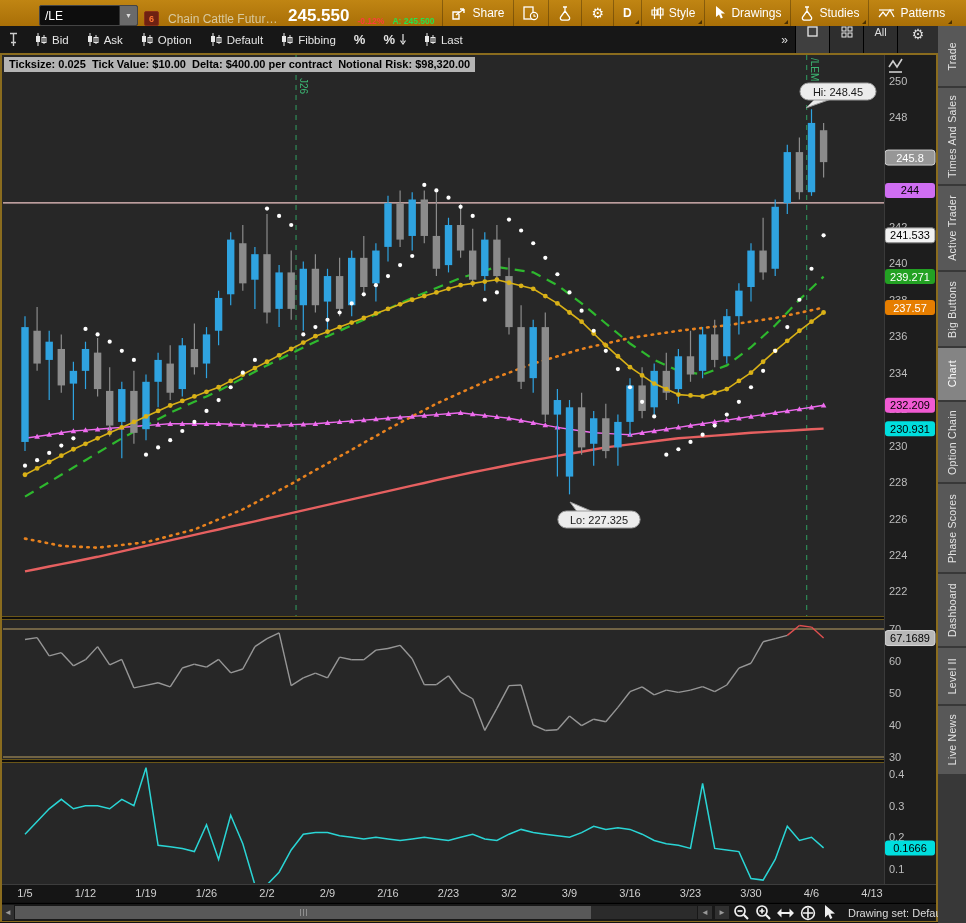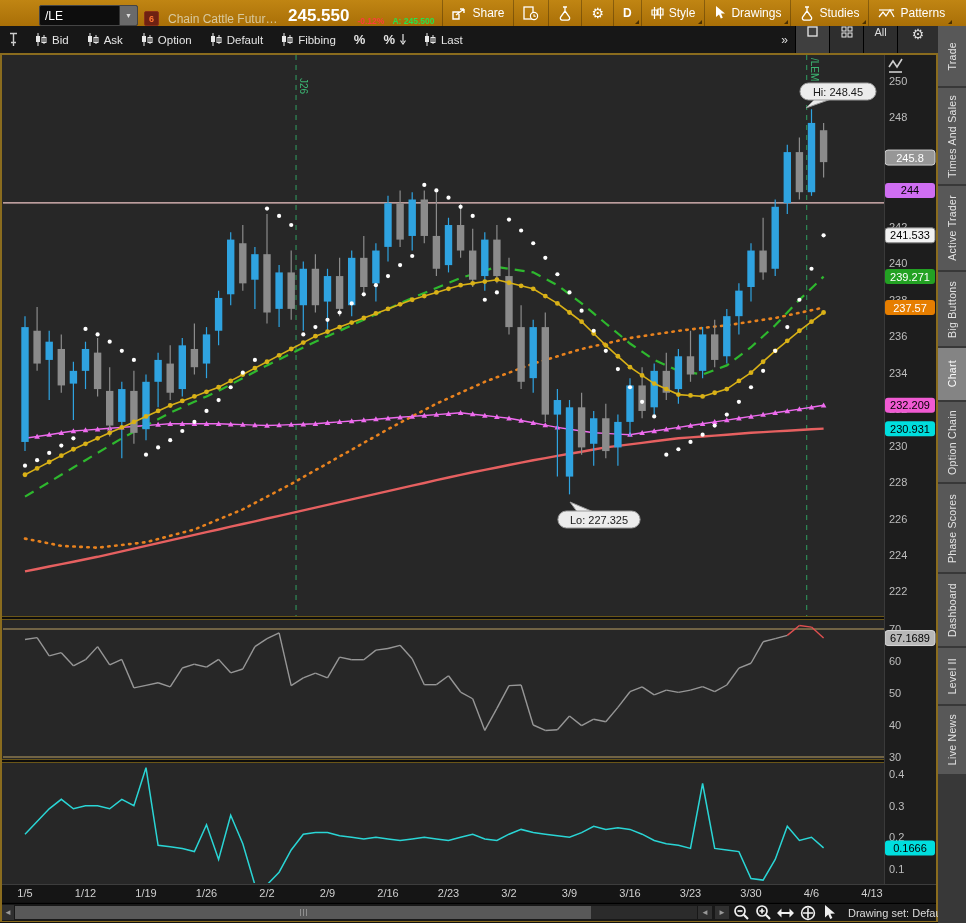--- a/index.html
+++ b/index.html
@@ -597,20 +597,21 @@
       <line x1="2" y1="616.5" x2="884" y2="616.5" stroke="#6a5618" stroke-width="1"></line>
       <line x1="2" y1="619.5" x2="884" y2="619.5" stroke="#6a5618" stroke-width="1"></line>
       <rect x="2" y="759" width="882" height="4" fill="#0d0d0d"></rect>
       <line x1="2" y1="759.5" x2="884" y2="759.5" stroke="#6a5618" stroke-width="1"></line>
       <line x1="2" y1="762.5" x2="884" y2="762.5" stroke="#6a5618" stroke-width="1"></line>
       <line x1="2" y1="884.5" x2="936" y2="884.5" stroke="#3d3d3d" stroke-width="1"></line>
       <line x1="884.5" y1="55" x2="884.5" y2="884" stroke="#3a3a3a" stroke-width="1"></line>
       <rect x="1" y="54" width="936" height="867" fill="none" stroke="#8a6c1e" stroke-width="2"></rect>
     </svg>
 
+  <div id="chip">Ticksize: 0.025  Tick Value: $10.00  Delta: $400.00 per contract  Notional Risk: $98,320.00</div>
 
   <div class="tb1">
     <div class="combo">
       <span class="sym">/LE</span>
       <span class="dd">▼</span>
     </div>
     <div class="flag6">6</div>
     <div class="desc">Chain Cattle Future…</div>
     <div class="lastpx">245.550</div>
     <div class="duo red">

